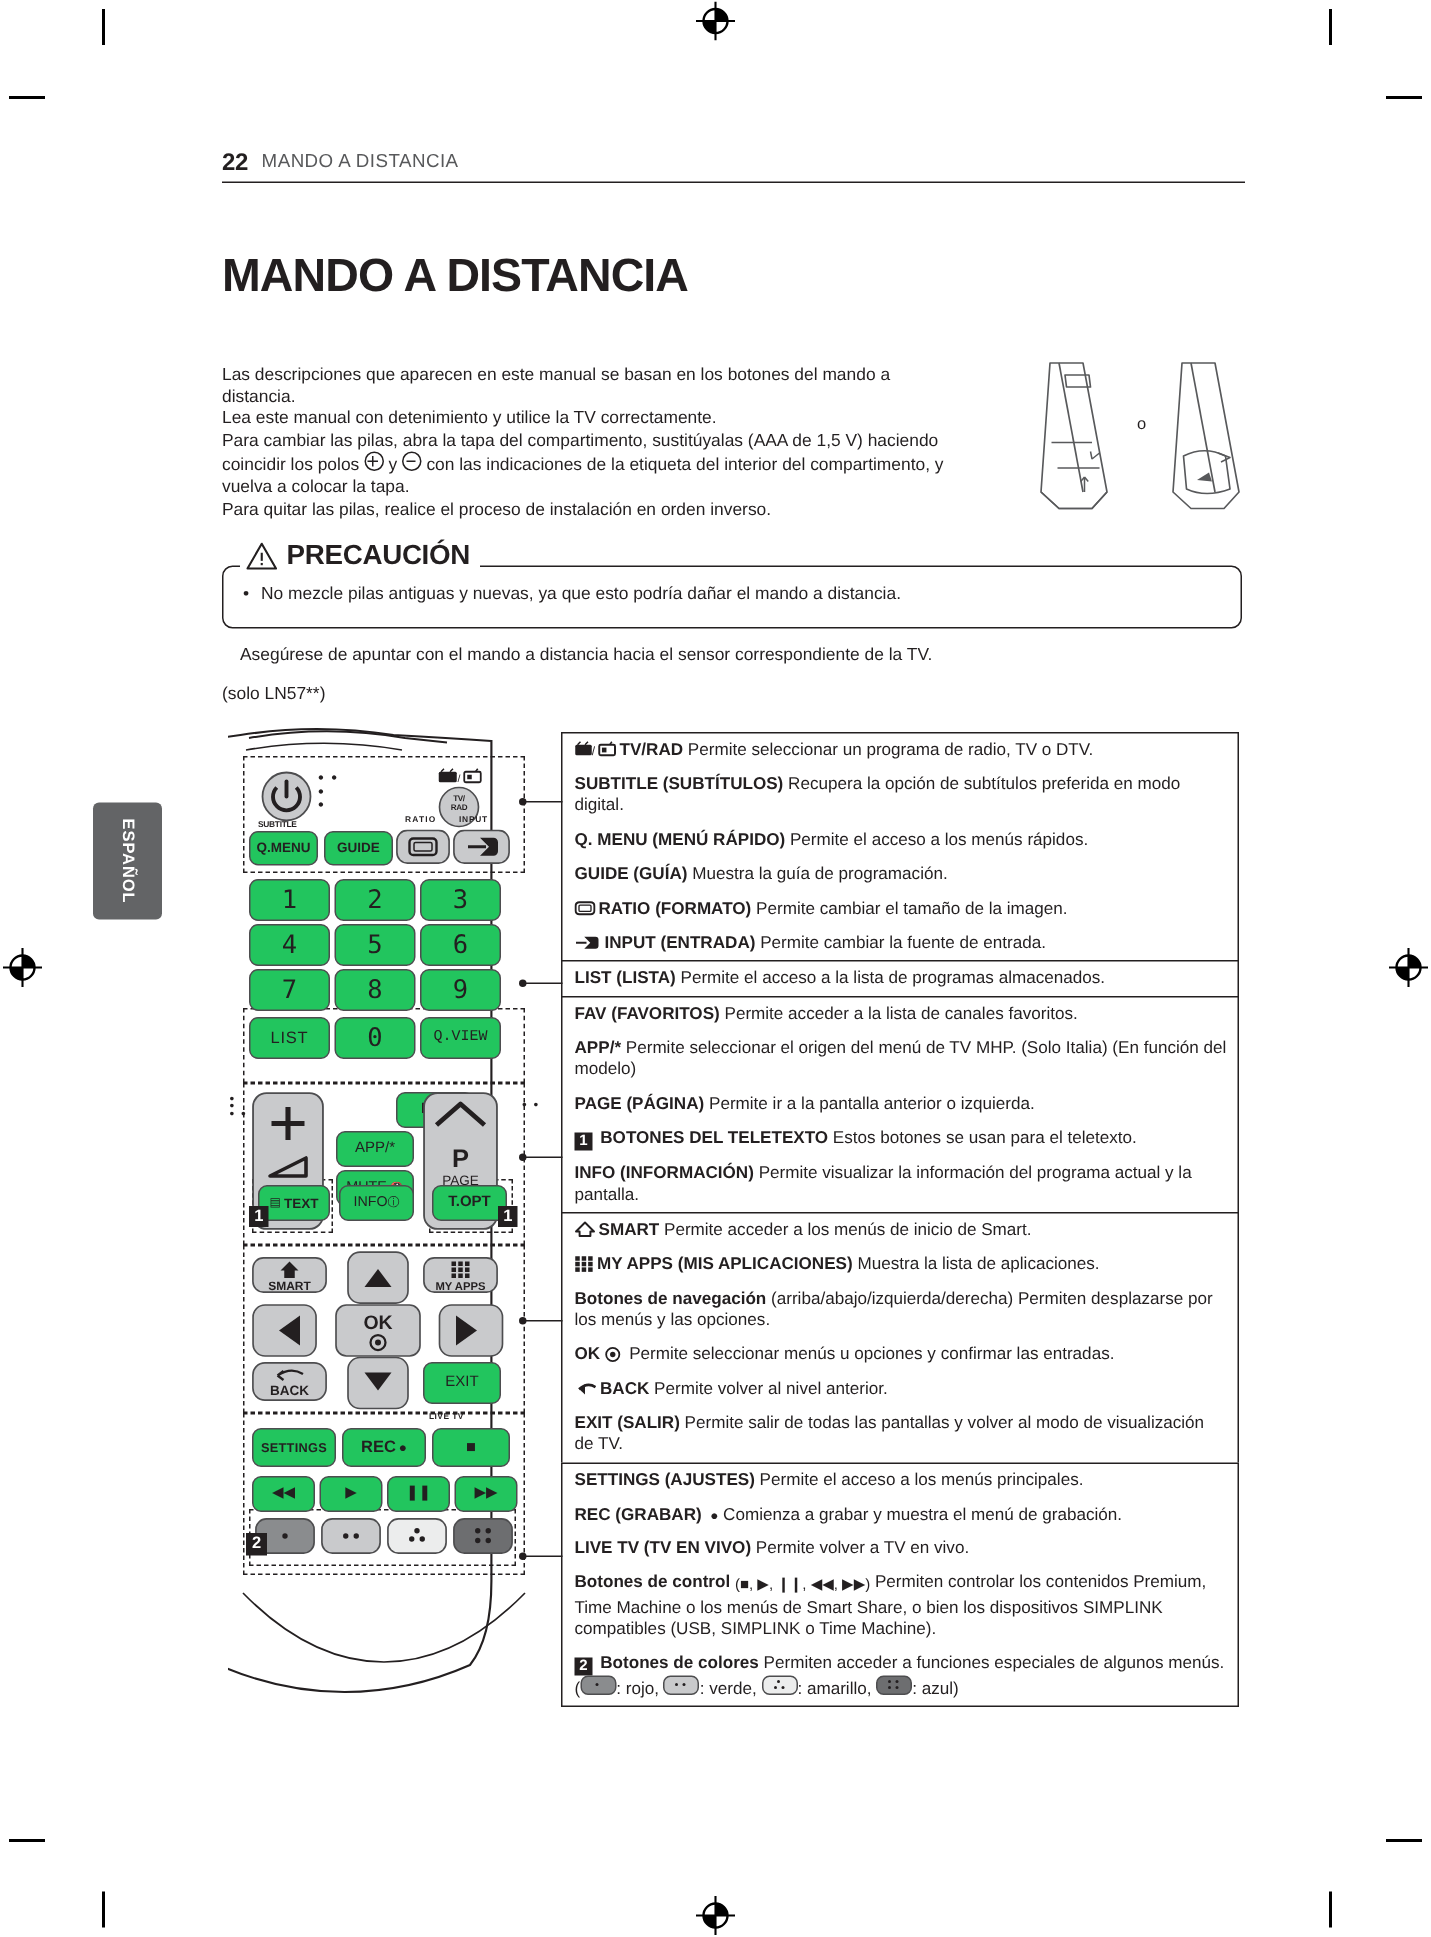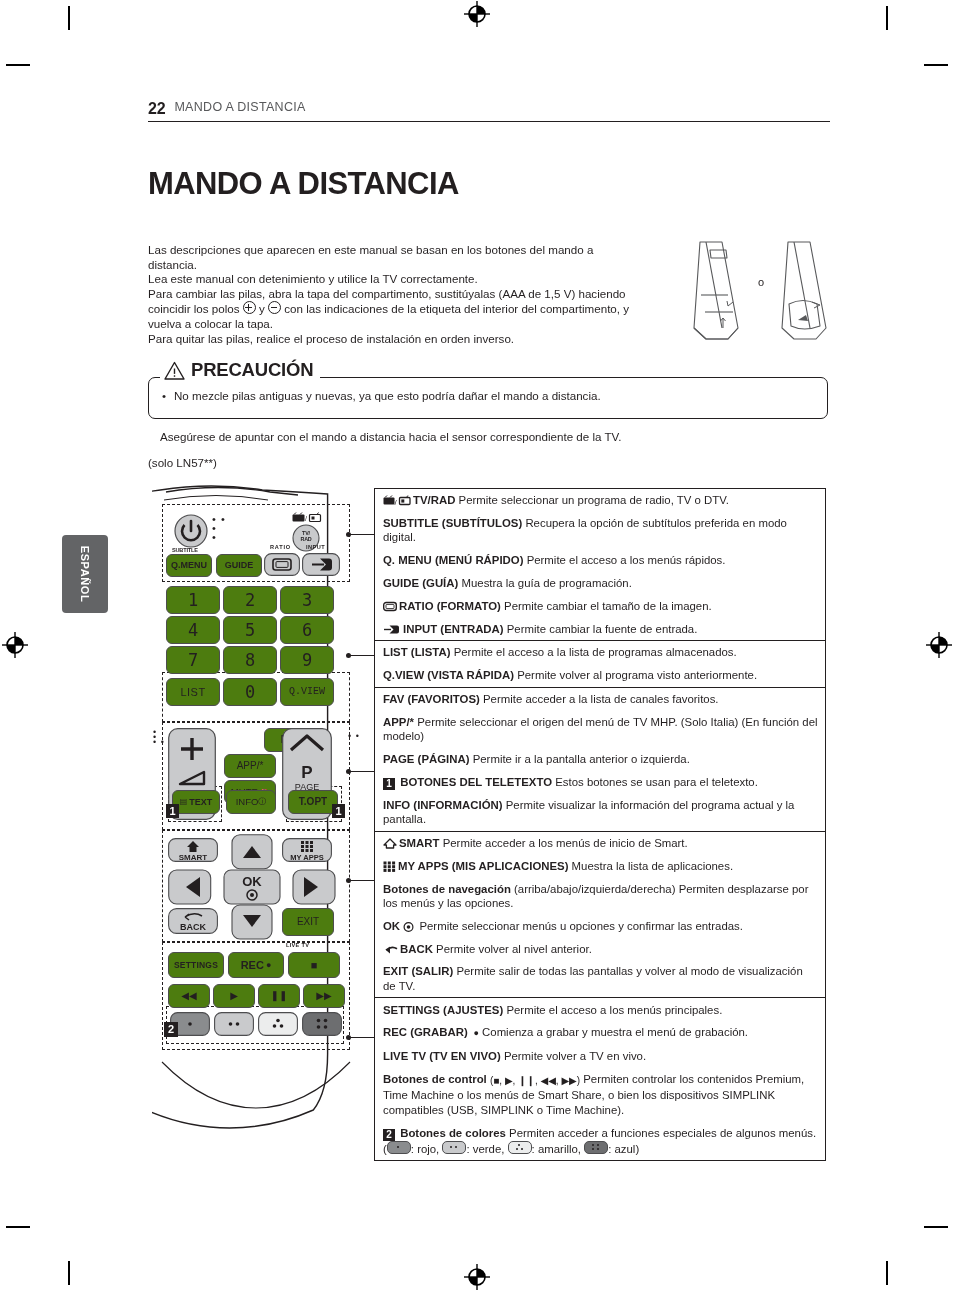--- a/index.html
+++ b/index.html
@@ -49,21 +49,21 @@
 
   
   #lang-tab{left:62px;top:535px;width:46px;height:78px;background:#636466;
     border-radius:4px;}
   #lang-tab span{position:absolute;left:50%;top:50%;
     transform:translate(-50%,-50%) rotate(90deg);white-space:nowrap;
     color:#fff;font-size:11px;font-weight:bold;letter-spacing:0.6px;}
 
   
   #remote-wrap{left:152px;top:482px;width:208px;height:660px;}
-  .rbtn{position:absolute;background:#4d7c0f;border:1.1px solid #4d4d4f;
+  .rbtn{position:absolute;background:#22c55e;border:1.1px solid #4d4d4f;
     border-radius:6px;display:flex;align-items:center;justify-content:center;
     color:#231f20;font-weight:bold;text-align:center;line-height:1;}
   .rbtn.num{font-size:17px;font-family:"DejaVu Sans Mono",monospace;font-weight:normal;}
   .rlabel{position:absolute;font-size:5.6px;font-weight:bold;color:#231f20;
     letter-spacing:-0.2px;white-space:nowrap;}
   .dash-region{position:absolute;border:1.4px dashed #231f20;}
   .conn{position:absolute;background:#231f20;height:1.2px;}
   .conn-dot{position:absolute;width:5px;height:5px;background:#231f20;border-radius:50%;}
   .ir-dots{position:absolute;color:#231f20;font-size:9px;line-height:5px;letter-spacing:1px;}
 
@@ -428,23 +428,20 @@
         <path d="M1 5.5 L8 5.5" stroke="#231f20" stroke-width="1.4"></path>
         <path d="M6.5 1.5 L14 1.5 a2 2 0 0 1 2 2 l0 4 a2 2 0 0 1 -2 2 l-7.5 0 l4 -4 z" fill="#231f20"></path>
       </svg><b>INPUT (ENTRADA)</b><span> Permite cambiar la fuente de entrada.</span>
     </div>
   </div>
 
   <div class="tsec">
     <div class="trow">
       <b>LIST (LISTA)</b><span> Permite el acceso a la lista de programas almacenados.</span>
     </div>
-    <div class="trow">
-      <b>Q.VIEW (VISTA RÁPIDA)</b><span> Permite volver al programa visto anteriormente.</span>
-    </div>
   </div>
 
   <div class="tsec">
     <div class="trow">
       <b>FAV (FAVORITOS)</b><span> Permite acceder a la lista de canales favoritos.</span>
     </div>
     <div class="trow">
       <b>APP/*</b><span> Permite seleccionar el origen del menú de TV MHP. (Solo Italia) (En función del modelo)</span>
     </div>
     <div class="trow">

